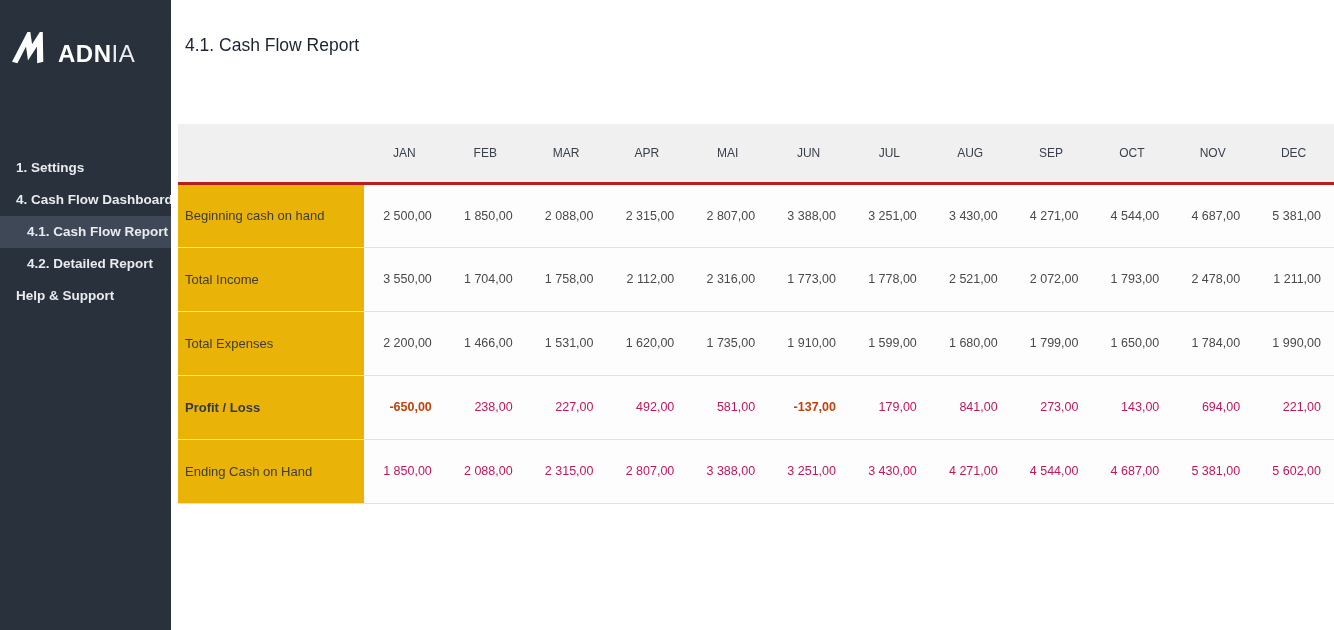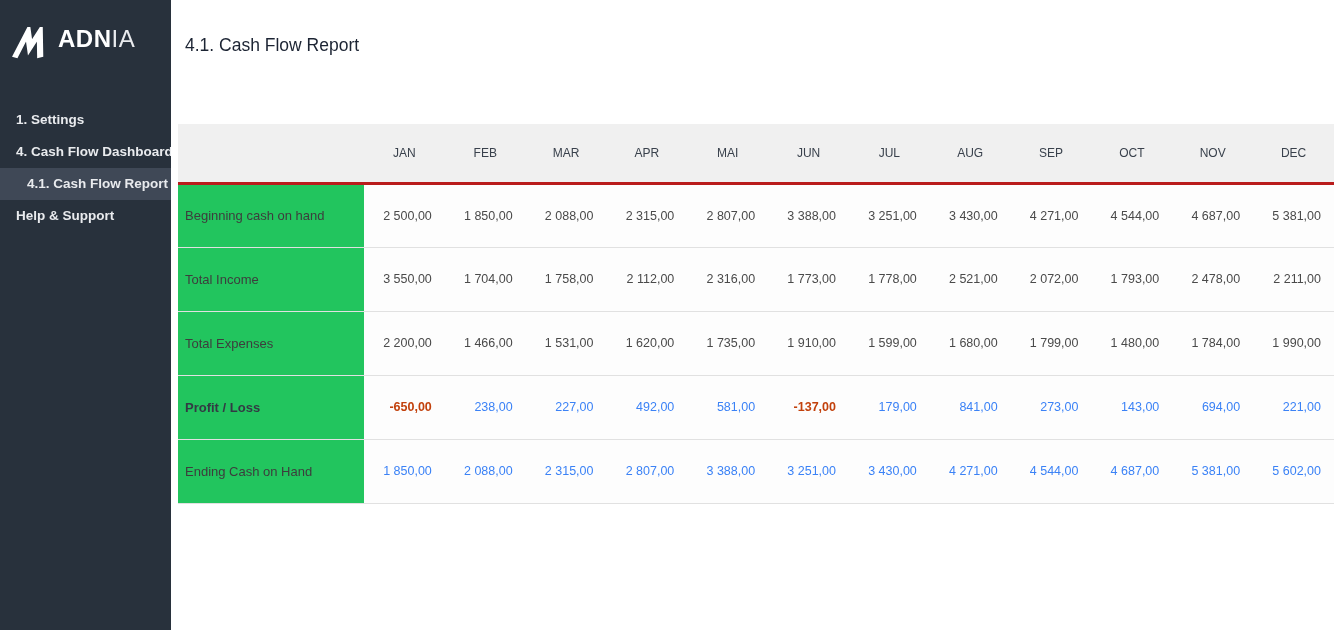--- a/index.html
+++ b/index.html
@@ -12,29 +12,29 @@
     overflow:hidden;
   }
 
   
   .sidebar {
     position:absolute; left:0; top:0;
     width:171px; height:630px;
     background:#28313C;
   }
   .logo {
-    display:flex; align-items:flex-start; gap:9px;
+    display:flex; align-items:flex-end; gap:9px;
     padding:27px 0 0 11px;
     height:66px;
   }
   .logo svg { display:block; }
   .brand { color:#ffffff; font-size:24px; font-weight:700; letter-spacing:0.5px; line-height:1; }
   .brand .light { font-weight:300; color:#e9ebee; }
 
-  .nav { margin-top:38px; }
+  .nav { margin-top:86px; }
   .nav-item {
     height:32px; line-height:32px;
     padding-left:16px;
     color:#E9EBEE;
     font-size:13.5px; font-weight:600;
     cursor:pointer;
     white-space:nowrap;
   }
   .nav-item.sub { padding-left:27px; }
   .nav-item.active { background:#3F4856; }
@@ -67,46 +67,47 @@
   table.report tbody td {
     height:64px;
     border-bottom:1px solid #E1E1E1;
     background:#FDFDFD;
     font-size:12.5px;
     color:#4A4A4A;
     text-align:right;
     padding:0 13px 0 0;
   }
   table.report tbody td.rowlabel {
-    background:#22c55e;
+    background:#eab308;
     text-align:left;
     padding:0 0 0 7px;
     font-size:13px;
     color:#3D3D3D;
   }
   table.report tbody tr.bold td.rowlabel { font-weight:700; color:#333a44; }
-  table.report tbody td.teal { color:#3b82f6; }
+  table.report tbody td.teal { color:#be185d; }
   table.report tbody td.neg  { color:#c2410c; font-weight:700; }
 </style>
 </head>
 <body>
 
 <div class="sidebar">
   <div class="logo">
     <svg width="38" height="34" viewBox="0 0 44 40">
       <g transform="skewX(-14) translate(9,0)">
         <path d="M4 36 L12 6 L19 24 L26 6 L34 36" fill="none" stroke="#ffffff" stroke-width="7" stroke-linejoin="miter" stroke-linecap="butt"></path>
       </g>
     </svg>
     <span class="brand"><b>ADN</b><span class="light">IA</span></span>
   </div>
   <div class="nav" id="nav">
       <div class="nav-item">1. Settings</div>
       <div class="nav-item">4. Cash Flow Dashboard</div>
       <div class="nav-item sub active">4.1. Cash Flow Report</div>
+      <div class="nav-item sub">4.2. Detailed Report</div>
       <div class="nav-item">Help &amp; Support</div>
     </div>
 </div>
 
 <div class="main">
   <h1 class="page-title">4.1. Cash Flow Report</h1>
   <table class="report" id="report">
     <colgroup id="cols">
         <col style="width: 186px;">
         <col>
@@ -161,34 +162,34 @@
           <td>1 704,00</td>
           <td>1 758,00</td>
           <td>2 112,00</td>
           <td>2 316,00</td>
           <td>1 773,00</td>
           <td>1 778,00</td>
           <td>2 521,00</td>
           <td>2 072,00</td>
           <td>1 793,00</td>
           <td>2 478,00</td>
-          <td>2 211,00</td>
+          <td>1 211,00</td>
         </tr>
         <tr class="">
           <td class="rowlabel">Total Expenses</td>
           <td>2 200,00</td>
           <td>1 466,00</td>
           <td>1 531,00</td>
           <td>1 620,00</td>
           <td>1 735,00</td>
           <td>1 910,00</td>
           <td>1 599,00</td>
           <td>1 680,00</td>
           <td>1 799,00</td>
-          <td>1 480,00</td>
+          <td>1 650,00</td>
           <td>1 784,00</td>
           <td>1 990,00</td>
         </tr>
         <tr class="bold">
           <td class="rowlabel">Profit / Loss</td>
           <td class="neg">-650,00</td>
           <td class="teal">238,00</td>
           <td class="teal">227,00</td>
           <td class="teal">492,00</td>
           <td class="teal">581,00</td>

